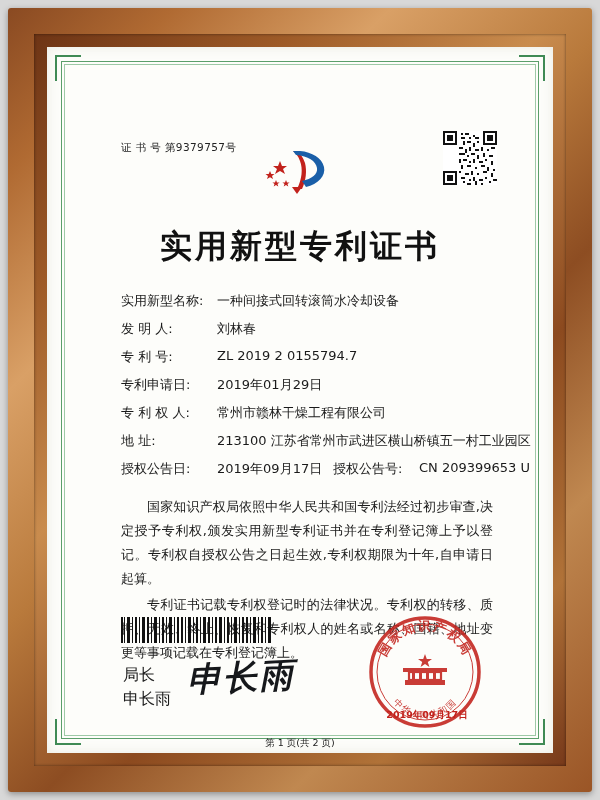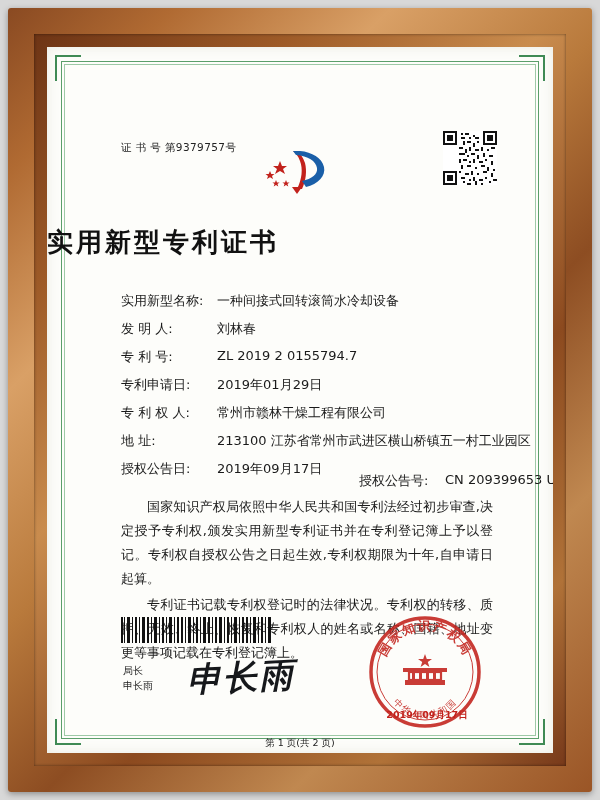--- a/index.html
+++ b/index.html
@@ -73,23 +73,23 @@
 
   #logo {
     position: absolute;
     left: 50%; top: 100px;
     transform: translateX(-50%);
     width: 120px; height: 62px;
   }
   #title {
     position: absolute;
     left: 0; right: 0; top: 178px;
-    text-align: left;
+    text-align: center;
     font-family: "DejaVu Serif", "Liberation Serif", serif;
-    font-size: 26px;
+    font-size: 32px;
     font-weight: bold;
     letter-spacing: 3px;
     color: #111;
   }
 
   #fields {
     position: absolute;
     left: 74px; top: 245px;
     width: 370px;
   }
@@ -108,22 +108,21 @@
   .fv { display: inline-block; vertical-align: top; }
   .dash {
     position: absolute;
     left: 0; right: 0; bottom: 4px;
     border-bottom: 1px dotted #b9b9b9;
     z-index: -1;
   }
   .row-split .fv2 {
     position: absolute;
     left: 212px;
-    top: 12px;
-    margin-left: 26px;
+    top: 0;
   }
   .row-split .fl2 {
     display: inline-block;
     width: 86px;
   }
 
   #body-text {
     position: absolute;
     left: 74px; top: 448px;
     width: 372px;
@@ -136,21 +135,21 @@
 
   #barcode {
     position: absolute;
     left: 74px; top: 570px;
     width: 150px; height: 26px;
   }
 
   #sign-block {
     position: absolute;
     left: 76px; top: 616px;
-    font-size: 10px;
+    font-size: 16px;
     line-height: 1.5;
     color: #1a1a1a;
   }
   #signature {
     position: absolute;
     left: 140px; top: 608px;
     font-family: "DejaVu Serif", "Liberation Serif", serif;
     font-size: 34px;
     color: #16181b;
     font-weight: bold;

